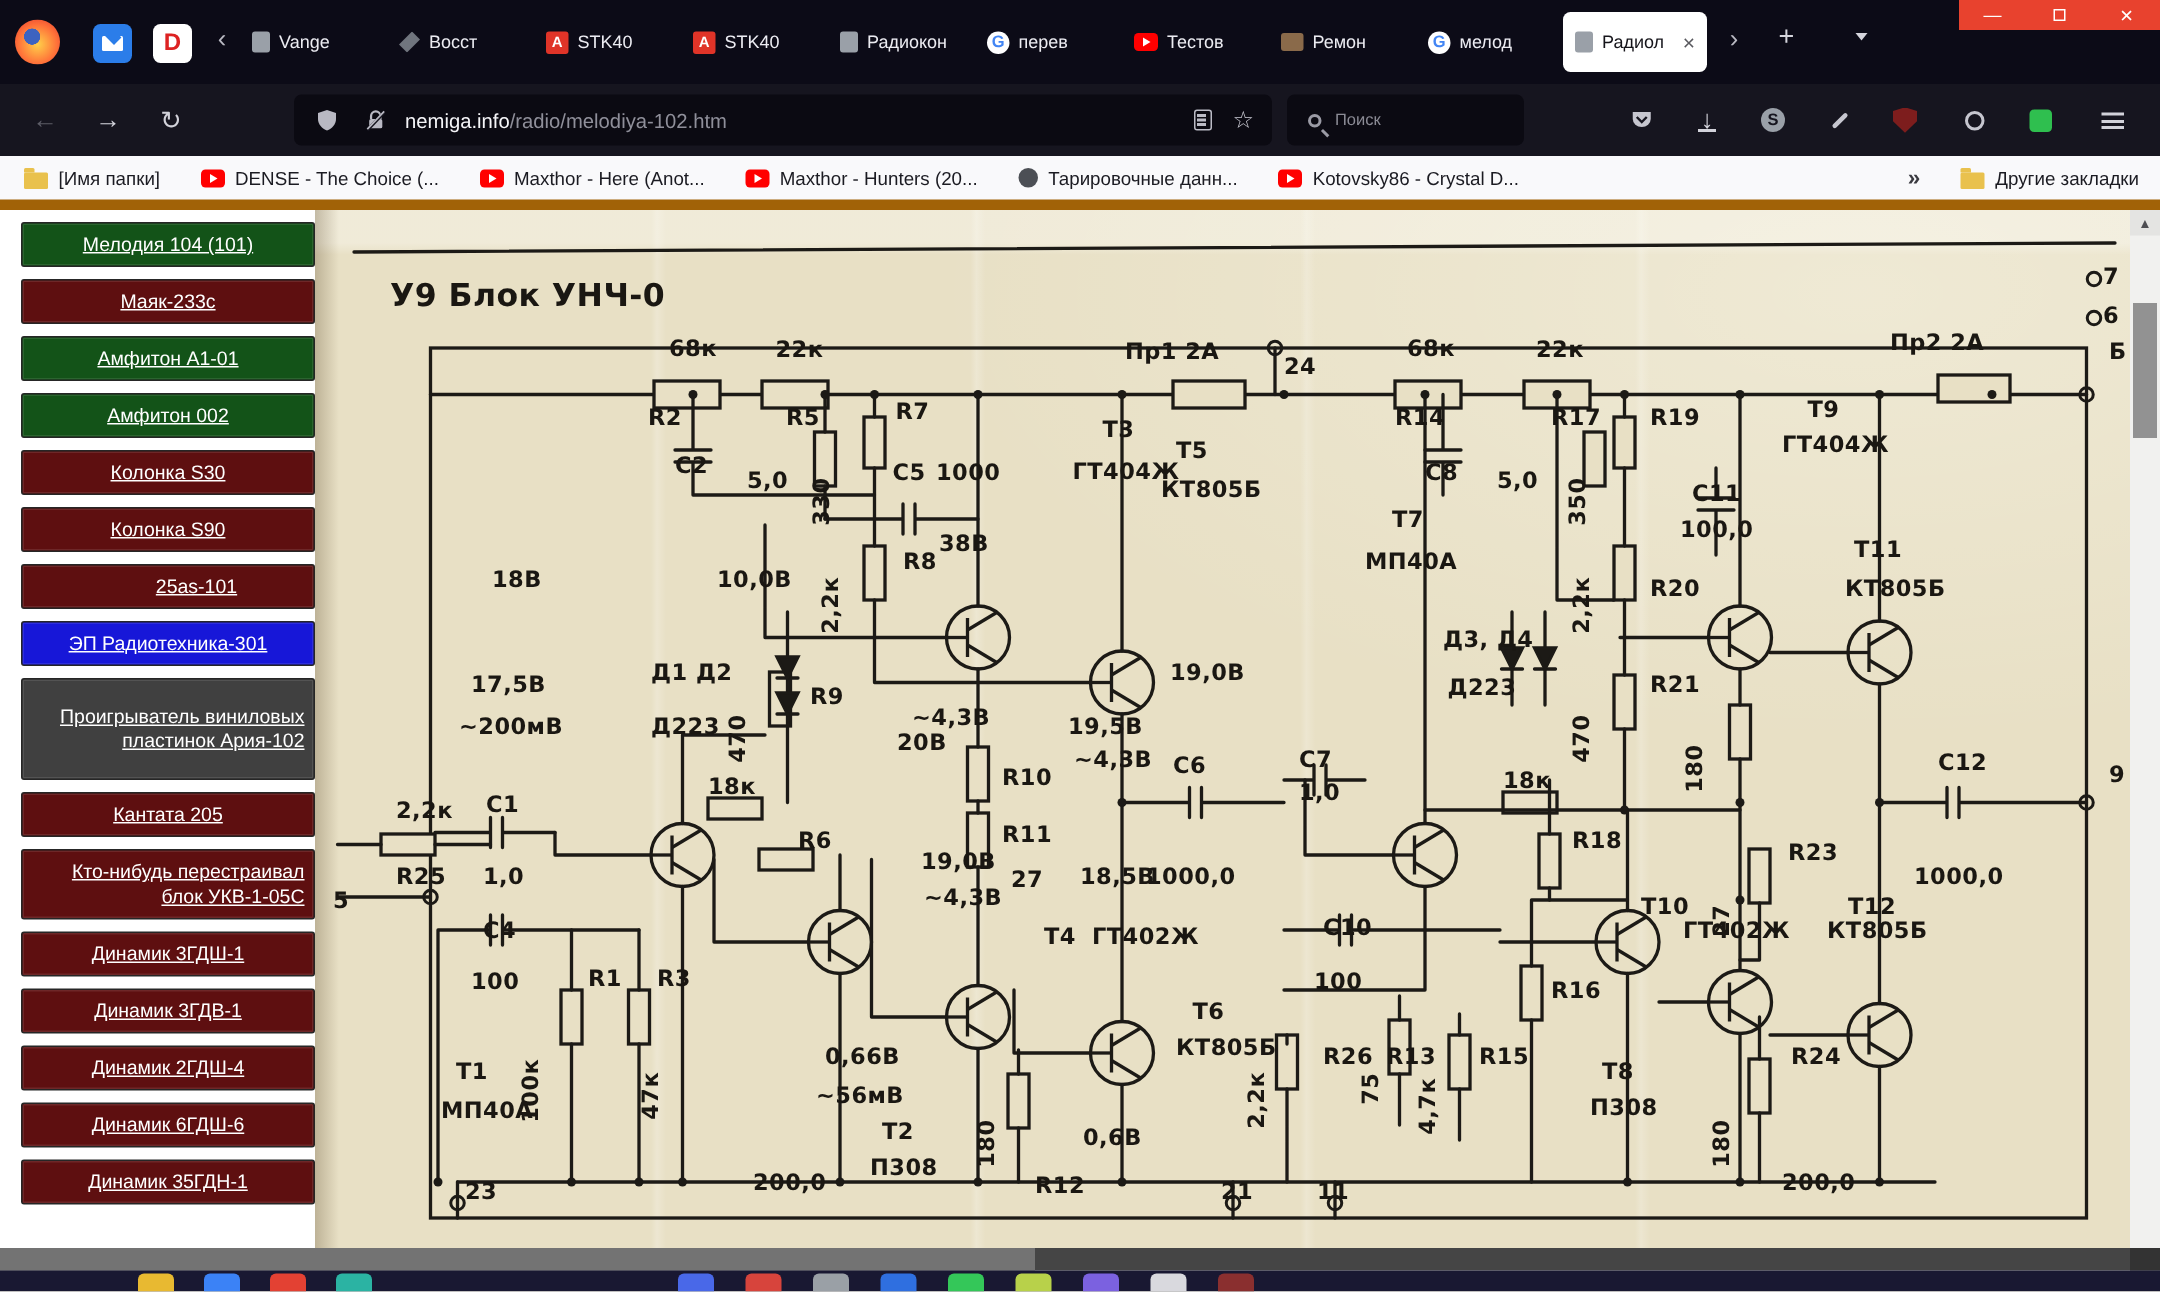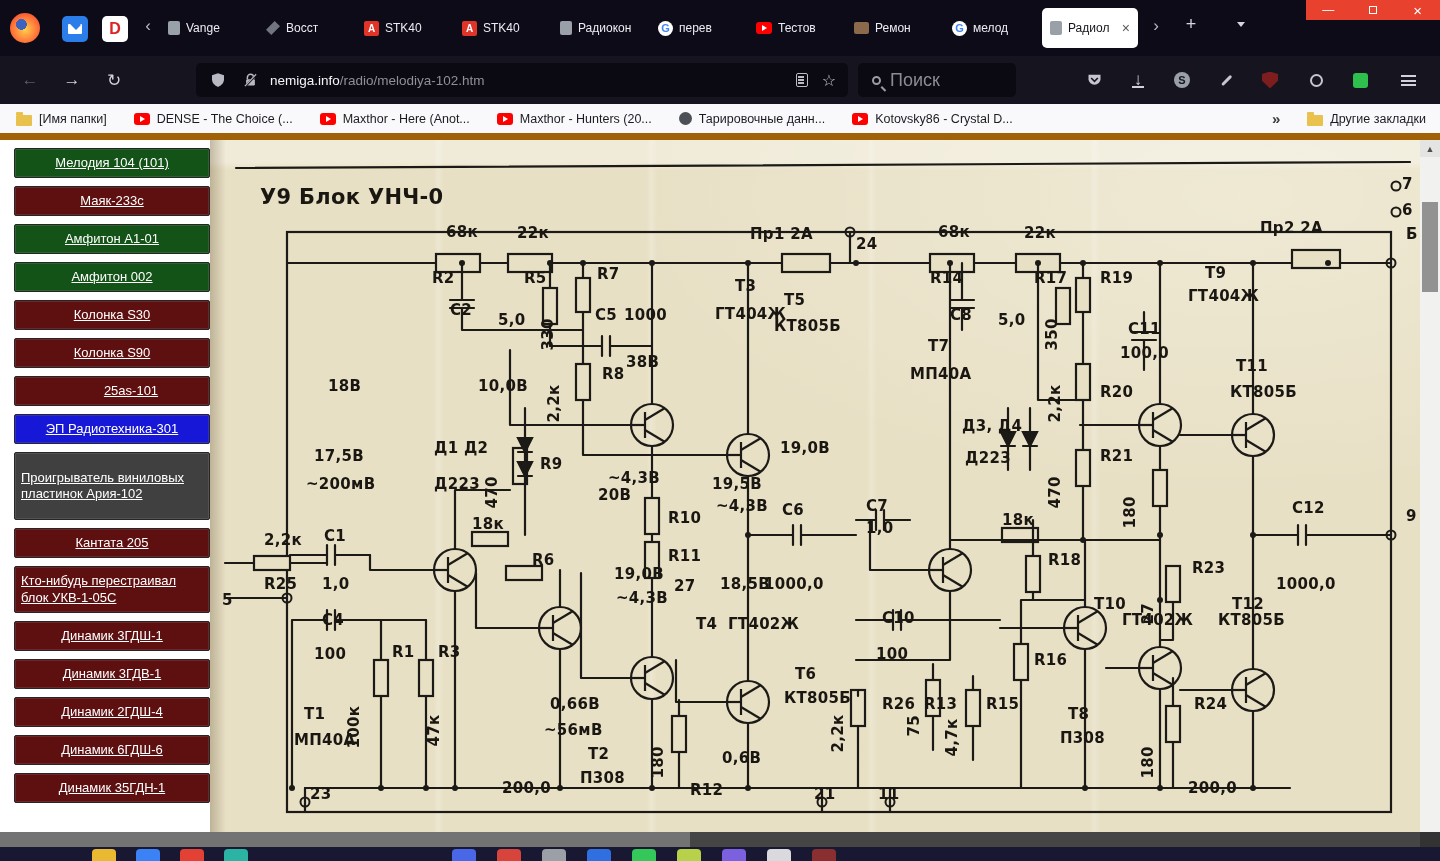--- a/index.html
+++ b/index.html
@@ -56,21 +56,21 @@
     border-radius:5px;display:flex;align-items:center;color:#f5f5f8;font-size:13.5px}
   #urlbar .u-ic{margin-left:12px;flex:none;display:flex;align-items:center;justify-content:center;width:20px}
   .urltext{margin-left:10px;white-space:nowrap}
   .urlpath{color:#8f8f9a}
   #reader-ic{margin-left:auto;width:12px;height:14px;border:1.5px solid #bcbcc6;border-radius:2px;
     position:relative;flex:none;margin-right:14px}
   #reader-ic::after{content:"";position:absolute;left:1px;top:2px;width:6px;height:1.5px;background:#bcbcc6;
     box-shadow:0 3px 0 #bcbcc6,0 6px 0 #bcbcc6}
   #star-ic{margin-right:12px;color:#c9c9d2;font-size:16px;flex:none}
   #searchbar{position:absolute;left:858px;top:7px;width:158px;height:34px;background:#0b0a12;
-    border-radius:5px;display:flex;align-items:center;color:#8b8b95;font-size:18px}
+    border-radius:5px;display:flex;align-items:center;color:#8b8b95;font-size:11px}
   .lens{width:9px;height:9px;border:2px solid #9b9ba5;border-radius:50%;position:relative;
     margin-left:14px;margin-right:9px;flex:none}
   .lens::after{content:"";position:absolute;left:8px;top:8px;width:6px;height:2px;background:#9b9ba5;
     transform:rotate(45deg);transform-origin:0 0}
   .dl-wrap{position:relative}
   .dl-wrap::after{content:"";position:absolute;left:10px;bottom:8px;width:12px;height:2px;background:#d2d2da}
   .ublock{width:16px;height:17px;background:#7d1d1d;clip-path:polygon(50% 0,100% 15%,100% 55%,50% 100%,0 55%,0 15%)}
   .ring{width:13px;height:13px;border:2px solid #c6c6cf;border-radius:50%}
   .greensq{width:15px;height:15px;background:#2fbf4f;border-radius:3px}
   .burger{width:15px;height:11px;border-top:2px solid #d2d2da;border-bottom:2px solid #d2d2da;position:relative}
@@ -83,21 +83,21 @@
   #bmbar{position:absolute;left:0;top:104px;width:1440px;height:36px;background:#f9f9fb;
     border-bottom:7px solid #a16207;display:flex;align-items:center;padding:0 14px 0 16px;gap:27px;
     font-size:12.5px;color:#1b1b22}
   .bm{display:flex;align-items:center;gap:7px;white-space:nowrap}
   .bm.push{margin-left:auto;font-size:15px;font-weight:bold;color:#3a3a40}
 
   
   #content{position:absolute;left:0;top:140px;width:1440px;height:692px;background:#fff;overflow:hidden}
   #sidebar{position:absolute;left:14px;top:8px;width:196px}
   .sbtn{width:196px;min-height:30px;border:1px solid #262626;border-radius:2px;display:flex;
-    align-items:center;justify-content:center;text-align:left;color:#fff;font-size:13px;
+    align-items:center;justify-content:center;text-align:right;color:#fff;font-size:13px;
     padding:2px 6px;margin-bottom:8px;box-shadow:inset 0 0 0 1px rgba(255,255,255,.10)}
   .sbtn span{text-decoration:underline;line-height:1.25}
 
   
   #pane{position:absolute;left:210px;top:0;width:1210px;height:692px;overflow:hidden;
     background:
       linear-gradient(90deg,rgba(80,60,30,.28) 0,rgba(80,60,30,0) 16px),
       linear-gradient(180deg,rgba(255,255,252,.35) 0 22px,rgba(255,255,252,0) 30px),
       linear-gradient(90deg,rgba(255,255,255,0) 224px,rgba(255,255,255,.22) 228px,rgba(255,255,255,0) 234px),
       linear-gradient(90deg,rgba(255,255,255,0) 437px,rgba(255,255,255,.22) 441px,rgba(255,255,255,0) 447px),

